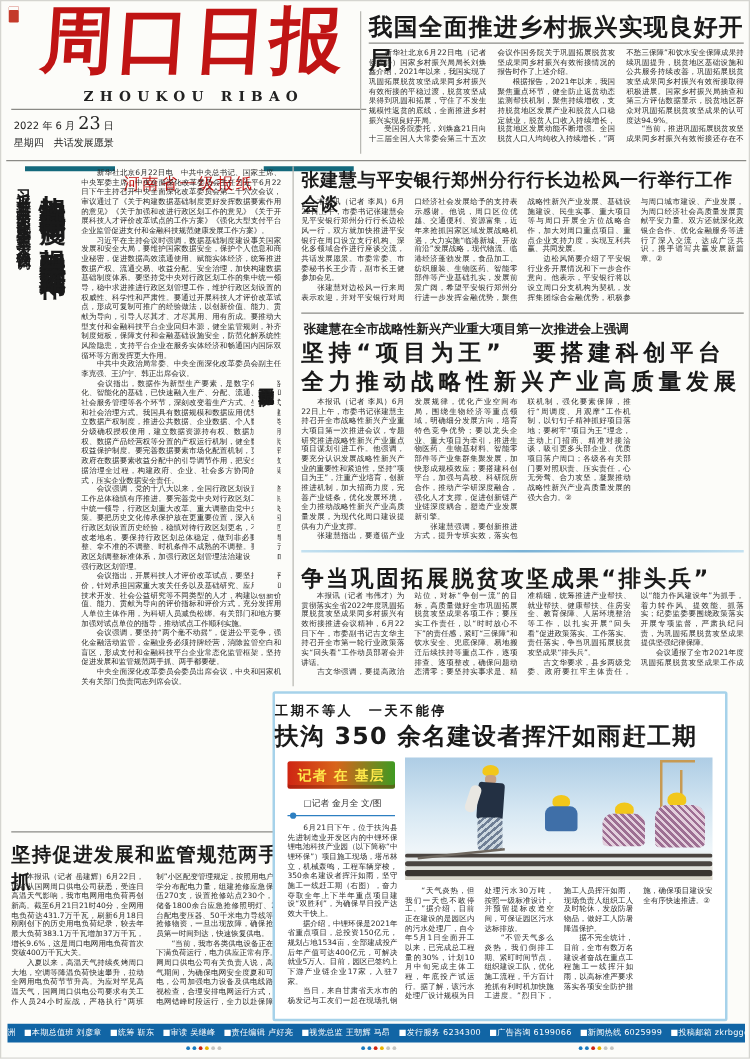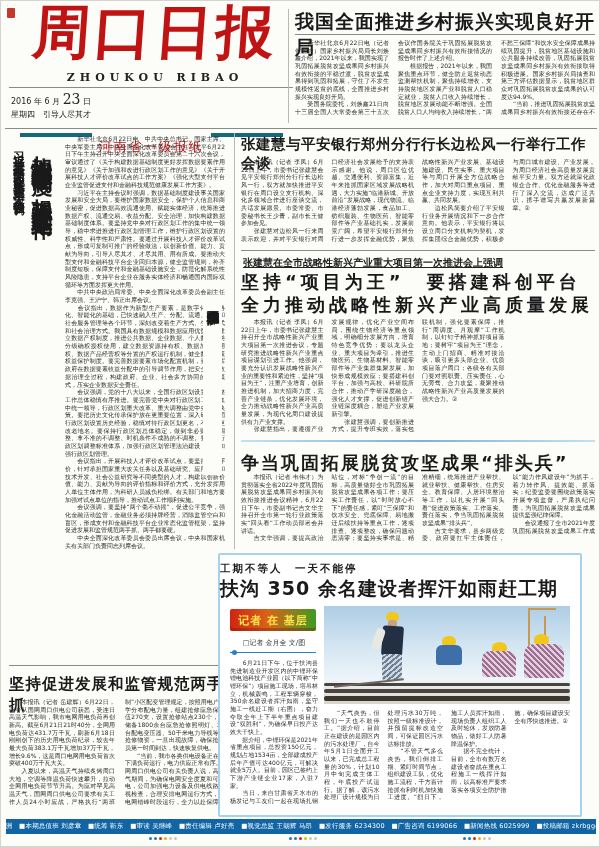--- a/index.html
+++ b/index.html
@@ -59,24 +59,24 @@
 <body>
 
 <div class="page">
 
   <div class="abs corner-mark" style="left:6px;top:4px;"></div>
   <div class="abs brand" style="left:28px;top:2px;width:252px;">周口日报</div>
   <div class="abs latin" style="left:28px;top:70px;width:252px;">ZHOUKOU RIBAO</div>
   <div class="abs rule" style="left:8px;top:86px;width:284px;"></div>
 
   <div class="abs dateline" style="left:10px;top:90px;width:92px;">
-    <span>2016 年 6 月</span>
+    <span>2022 年 6 月</span>
     <span class="day">23</span>
     <span>日</span>
-    <div style="margin-top:2px;">星期四　引导人尽其才</div>
+    <div style="margin-top:2px;">星期四　共话发展愿景</div>
   </div>
 
   <div class="abs grade-wrap" style="left:0;top:113px;width:300px;">
     <span class="grade-bar"></span>
     <span class="grade-txt">河南省一级报纸</span>
     <span class="grade-bar"></span>
   </div>
 
   <div class="abs vrule" style="left:287px;top:8px;height:114px;"></div>
   <div class="abs h-lead center" style="left:294px;top:8px;width:300px;">我国全面推进乡村振兴实现良好开局</div>
@@ -108,21 +108,21 @@
 　　“当前，我市各类供电设备正在高温下满负荷运行，电力供应正常有序。”国网周口供电公司有关负责人说，高温天气期间，为确保电网安全度夏和可靠供电，公司加强电力设备及供电线路的巡视检查，合理安排电网运行方式，优化电网错峰时段运行，全力以赴保障电力安全可靠供应。同时提醒广大用户节约用电、错峰用电，避免同时使用大功率电器，防止负荷过高引发用电事故，遇有用电问题请随时拨打24小时供电服务热线0394—6316510。</div>
 
   <div class="abs vrule" style="left:233px;top:132px;height:416px;"></div>
 
   <div class="abs h-bank center" style="left:240px;top:134px;width:354px;">张建慧与平安银行郑州分行行长边松风一行举行工作会谈</div>
   <div class="abs small cols4" style="left:240px;top:157px;width:354px;height:87px;">　　本报讯（记者 李凤）6月22日上午，市委书记张建慧会见平安银行郑州分行行长边松风一行，双方就加快推进平安银行在周口设立支行机构、深化多领域合作进行座谈交流，共话发展愿景。市委常委、市委秘书长王少青，副市长王健参加会见。
 　　张建慧对边松风一行来周表示欢迎，并对平安银行对周口经济社会发展给予的支持表示感谢。他说，周口区位优越、交通便利、资源富集，近年来抢抓国家区域发展战略机遇，大力实施“临港新城、开放前沿”发展战略，现代物流、临港经济蓬勃发展，食品加工、纺织服装、生物医药、智能零部件等产业基础扎实，发展前景广阔，希望平安银行郑州分行进一步发挥金融优势，聚焦战略性新兴产业发展、基础设施建设、民生实事、重大项目等与周口开展全方位战略合作，加大对周口重点项目、重点企业支持力度，实现互利共赢、共同发展。
 　　边松风简要介绍了平安银行业务开展情况和下一步合作意向。他表示，平安银行将以设立周口分支机构为契机，发挥集团综合金融优势，积极参与周口城市建设、产业发展，为周口经济社会高质量发展贡献平安力量。双方还就深化政银企合作、优化金融服务等进行了深入交流，达成广泛共识，携手谱写共赢发展新篇章。②</div>
   <div class="abs rule" style="left:240px;top:249px;width:354px;"></div>
 
-  <div class="abs kicker" style="left:242px;top:255px;width:352px;text-decoration:underline;">张建慧在全市战略性新兴产业重大项目第一次推进会上强调</div>
+  <div class="abs kicker" style="left:242px;top:255px;width:352px;">张建慧在全市战略性新兴产业重大项目第一次推进会上强调</div>
   <div class="abs h-ind center" style="left:240px;top:269px;width:354px;">坚持“项目为王”　要搭建科创平台</div>
   <div class="abs h-ind center" style="left:240px;top:292px;width:354px;">全力推动战略性新兴产业高质量发展</div>
   <div class="abs small cols4" style="left:240px;top:317px;width:354px;height:116px;">　　本报讯（记者 李凤）6月22日上午，市委书记张建慧主持召开全市战略性新兴产业重大项目第一次推进会议，专题研究推进战略性新兴产业重点项目谋划引进工作。他强调，要充分认识发展战略性新兴产业的重要性和紧迫性，坚持“项目为王”，注重产业培育，创新推进机制，加大招商力度，完善产业链条，优化发展环境，全力推动战略性新兴产业高质量发展，为现代化周口建设提供有力产业支撑。
 　　张建慧指出，要遵循产业发展规律，优化产业空间布局，围绕生物经济等重点领域，明确细分发展方向，培育特色竞争优势；要以龙头企业、重大项目为牵引，推进生物医药、生物基材料、智能零部件等产业集群集聚发展，加快形成规模效应；要搭建科创平台，加强与高校、科研院所合作，推动产学研深度融合，强化人才支撑，促进创新链产业链深度耦合，塑造产业发展新引擎。
 　　张建慧强调，要创新推进方式，提升专班实效，落实包联机制，强化要素保障，推行“周调度、月观摩”工作机制，以钉钉子精神抓好项目落地；要树牢“项目为王”理念，主动上门招商、精准对接洽谈，吸引更多头部企业、优质项目落户周口；各级各有关部门要对照职责、压实责任，心无旁骛、合力攻坚，凝聚推动战略性新兴产业高质量发展的强大合力。②</div>
 
   <div class="abs blue-rule" style="left:240px;top:439px;width:354px;"></div>
 
   <div class="abs h-pov center" style="left:240px;top:450px;width:354px;">争当巩固拓展脱贫攻坚成果“排头兵”</div>
   <div class="abs small cols4" style="left:240px;top:472px;width:354px;height:74px;">　　本报讯（记者 韦伟才）为贯彻落实全省2022年度巩固拓展脱贫攻坚成果同乡村振兴有效衔接推进会议精神，6月22日下午，市委副书记吉文华主持召开全市第一轮行业政策落实“回头看”工作动员部署会并讲话。

